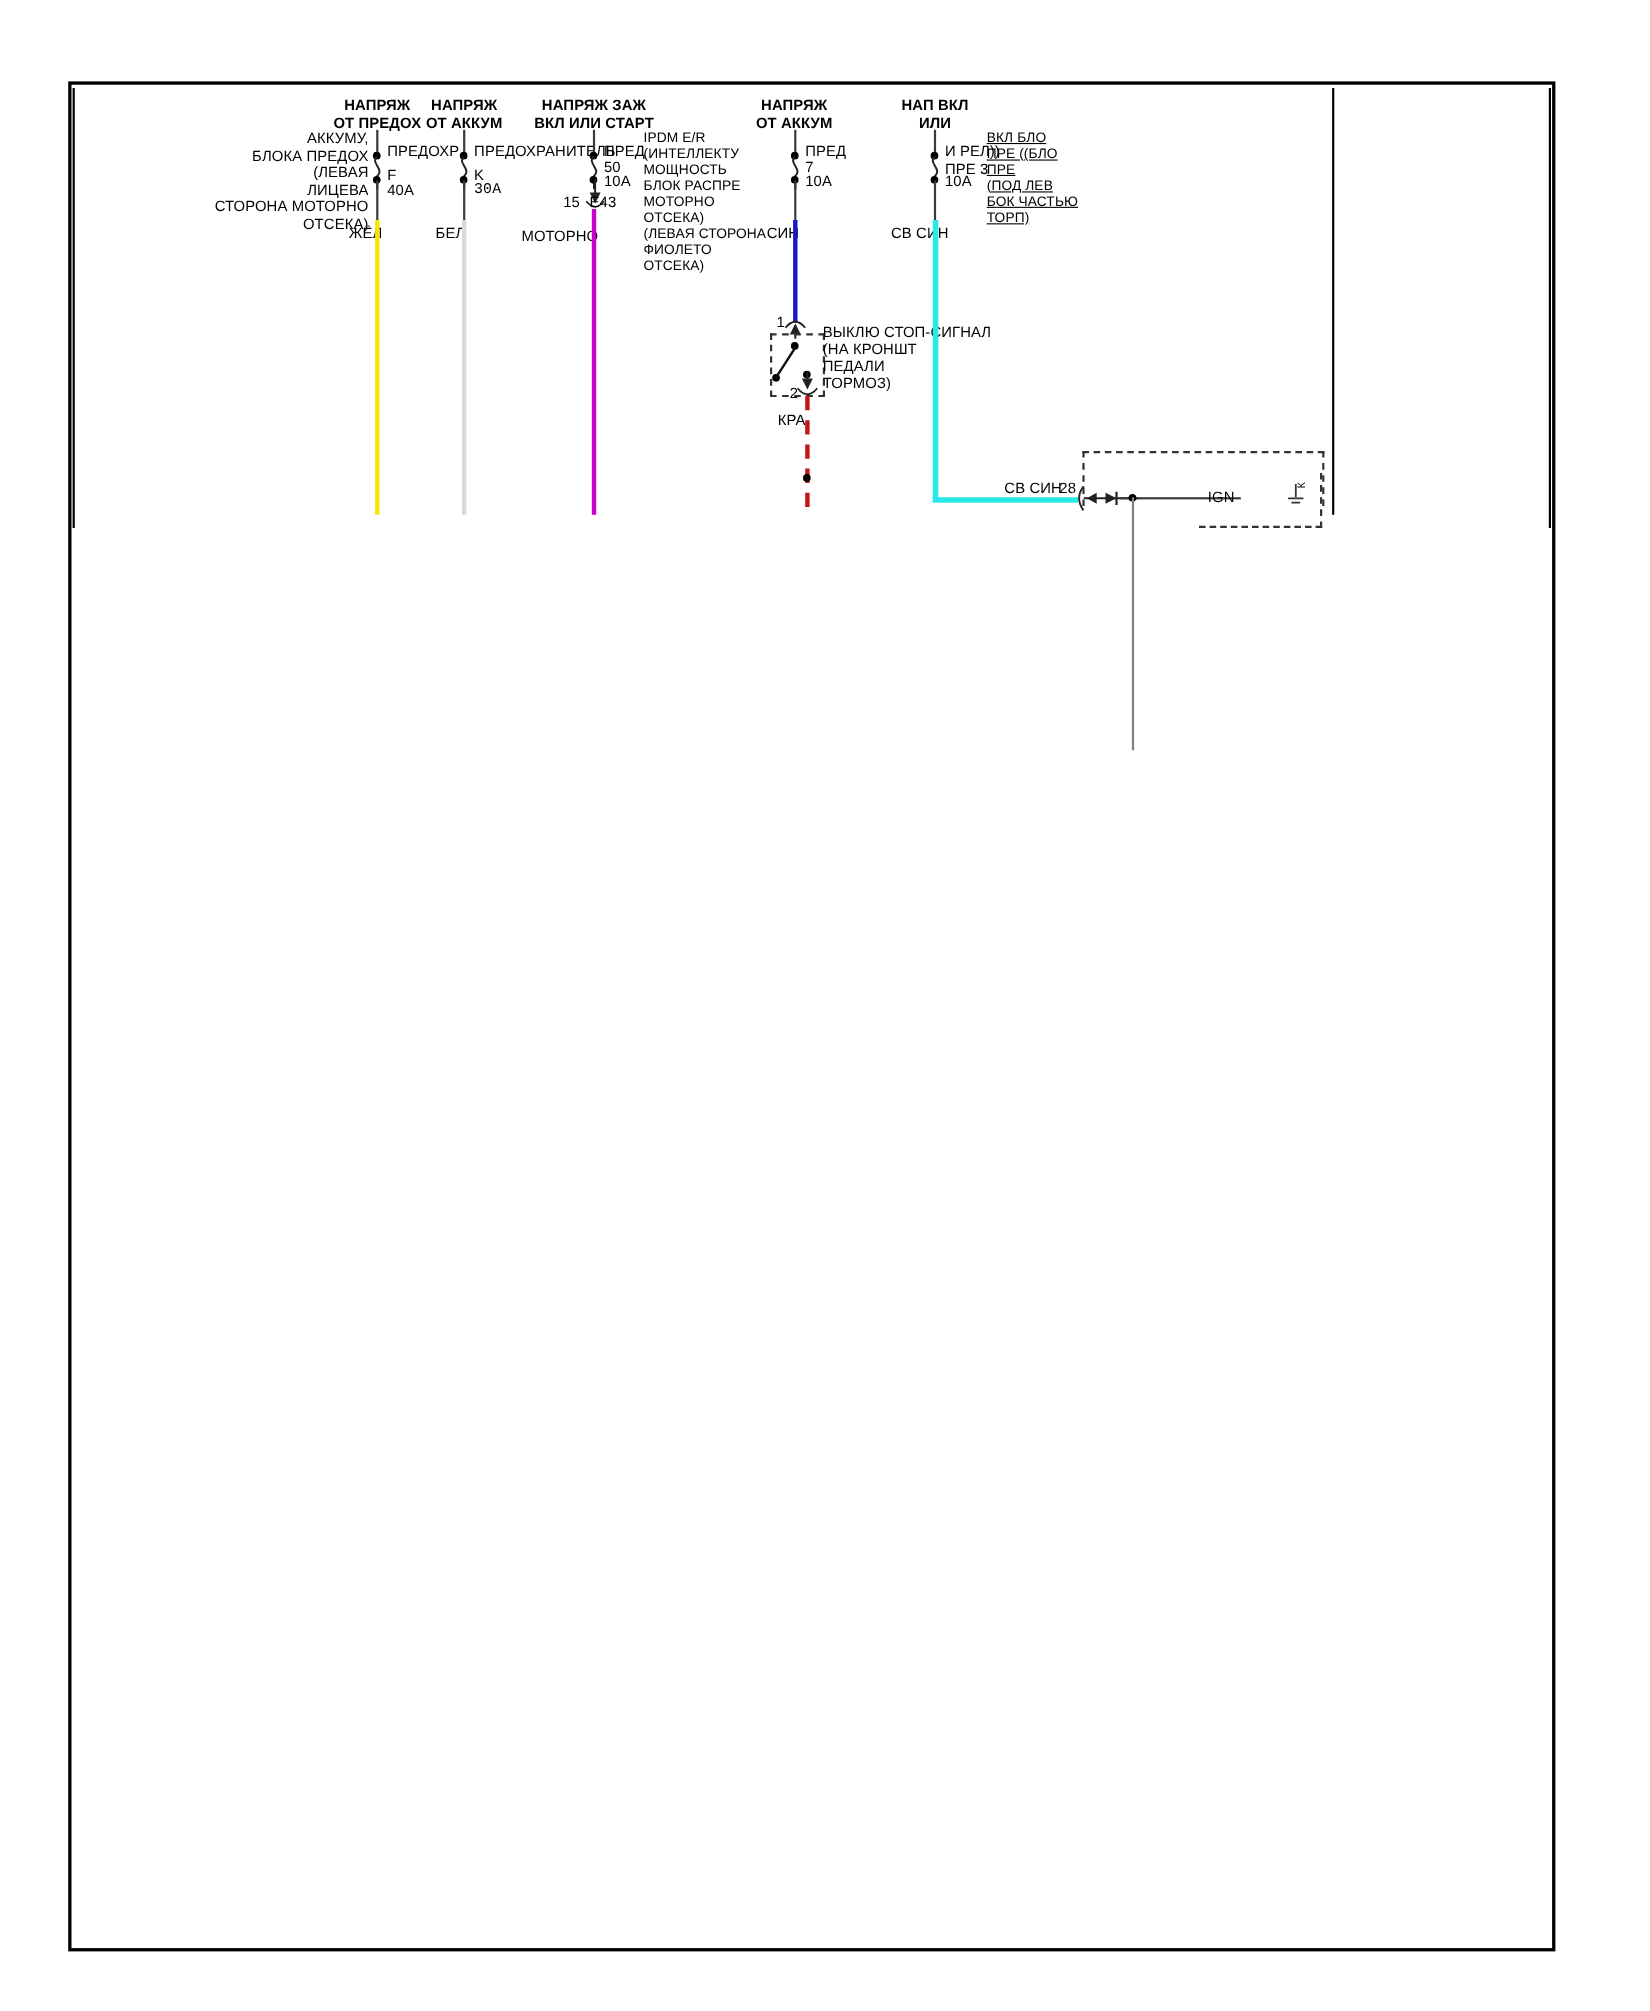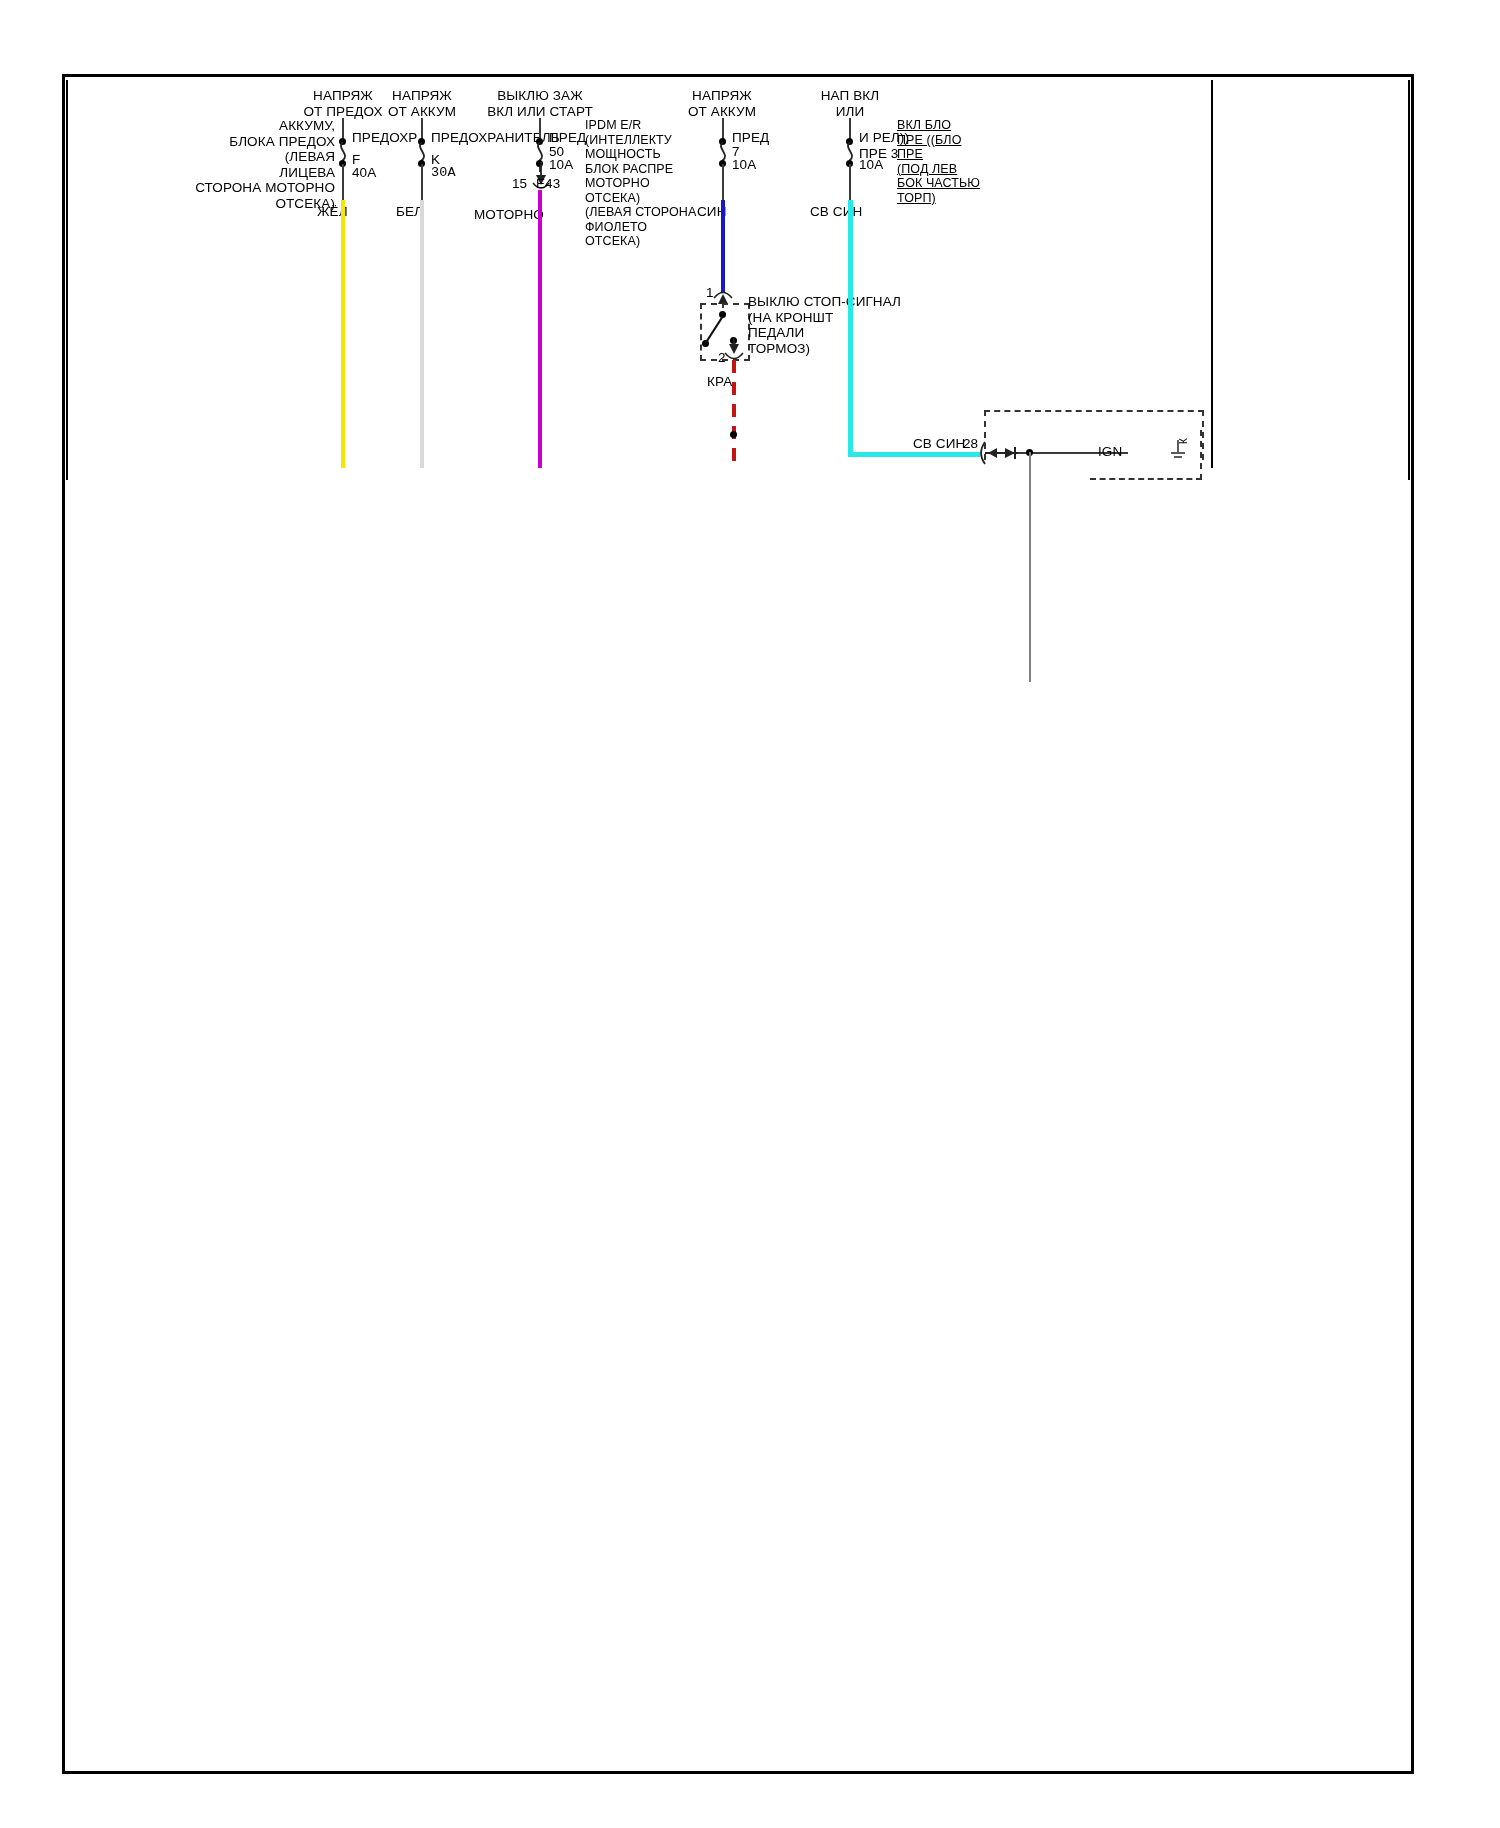--- a/index.html
+++ b/index.html
@@ -4,21 +4,21 @@
 <style>
   html,body{margin:0;padding:0;background:#ffffff;}
   body{font-family:"Liberation Sans","DejaVu Sans",sans-serif;}
   #page{position:relative;width:1500px;height:1828px;background:#ffffff;overflow:hidden;}
 
   
   #frame{position:absolute;left:62px;top:74px;width:1352px;height:1700px;border:3px solid #000;box-sizing:border-box;background:#fff;}
 
   
   .t{position:absolute;color:#000;font-size:13.5px;line-height:15.5px;white-space:pre;letter-spacing:0.1px;}
-  .t.c{text-align:center;}
+  .t.c{text-align:center;font-weight:bold;}
   .t.r{text-align:right;}
   .small{font-size:12.5px;line-height:14.5px;}
 
   
   .vw{position:absolute;width:3px;}
   .hw{position:absolute;height:3px;}
   .blk{background:#3a3a3a;width:1.6px;}
   .dot{position:absolute;width:7px;height:7px;border-radius:50%;background:#000;}
 
   
@@ -171,21 +171,21 @@
     <path d="M9 0 C 2 6, 16 12, 9 18 L9 30" stroke="#222" stroke-width="1.8" fill="none"></path>
   </svg>
   <div class="dot" style="left:418px;top:160px;"></div>
   <div class="t" style="left:431px;top:130px;">ПРЕДОХРАНИТЕЛЬ</div>
   <div class="t" style="left:431px;top:152px;">K</div>
   <div class="t" style="left:431px;top:165px;font-family:Liberation Mono, monospace;">30A</div>
   <div class="vw blk" style="left:421px;top:164px;height:38px;background:#3a3a3a;"></div>
   <div class="t" style="left:396px;top:204px;">БЕЛ</div>
   <div class="vw" style="left:420px;top:200px;height:268px;background:#d9d9d9;width:4px;"></div>
 
-  <div class="t c" style="left:470px;top:88px;width:140px;">ВЫКЛЮ ЗАЖ
+  <div class="t c" style="left:470px;top:88px;width:140px;">НАПРЯЖ ЗАЖ
 ВКЛ ИЛИ СТАРТ</div>
   <div class="vw blk" style="left:539px;top:118px;height:24px;background:#3a3a3a;"></div>
   <div class="dot" style="left:536px;top:138px;"></div>
   <svg class="fuse" style="left:531px;top:142px;" viewBox="0 0 18 30">
     <path d="M9 0 C 2 6, 16 12, 9 18 L9 30" stroke="#222" stroke-width="1.8" fill="none"></path>
   </svg>
   <div class="dot" style="left:536px;top:160px;"></div>
   <div class="t" style="left:549px;top:130px;">ПРЕД</div>
   <div class="t" style="left:549px;top:144px;">50</div>
   <div class="t" style="left:549px;top:157px;">10A</div>

